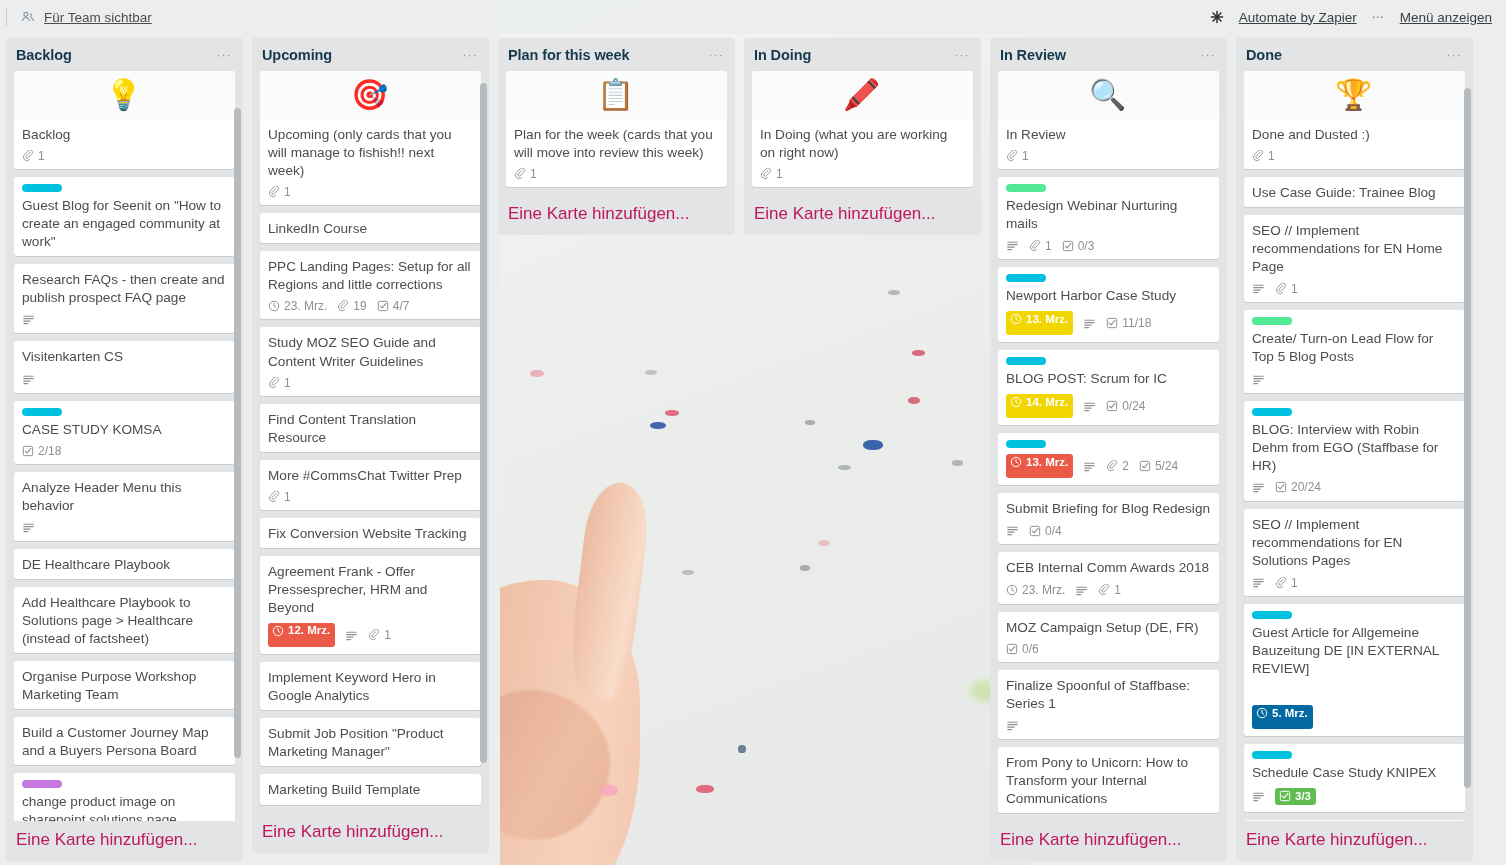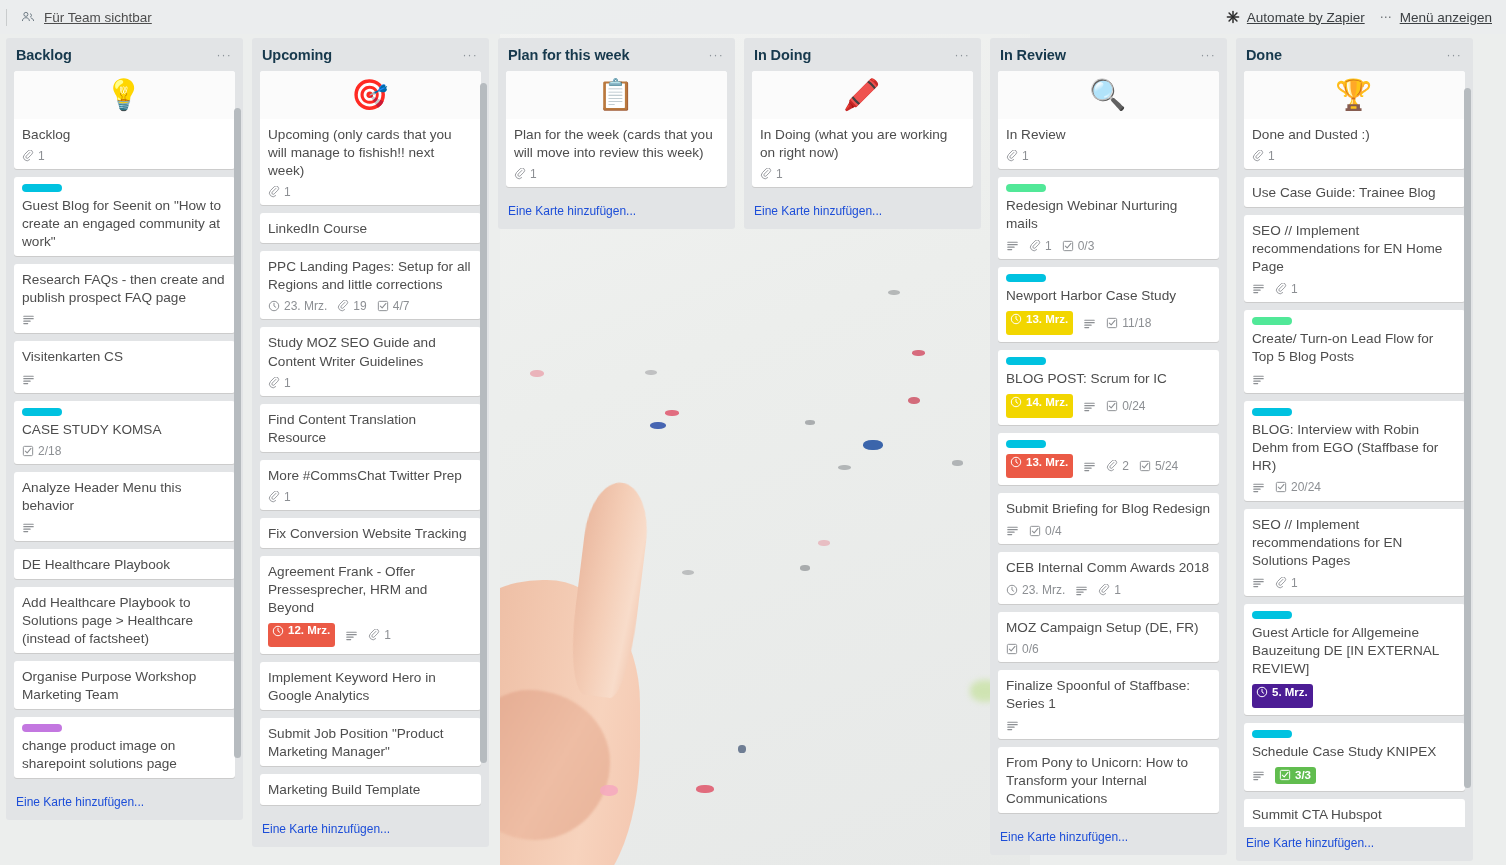--- a/index.html
+++ b/index.html
@@ -72,21 +72,21 @@
     padding: 0 14px 0 6px;
     background: rgba(235,237,238,0.93);
     font-size: 13.5px;
     color: #4d4d4d;
   }
   .tb-left { display: flex; align-items: center; gap: 9px; text-decoration: underline; }
   .tb-divider { width: 1px; height: 17px; background: #c9cccd; margin-right: 5px; }
   .tb-right { margin-left: auto; display: flex; align-items: center; gap: 15px; }
   .tb-link {
     text-decoration: underline; color: #3c4043; cursor: pointer;
-    font-size: 13.5px; white-space: nowrap;
+    font-size: 13.5px; white-space: nowrap; margin-left: 8px;
   }
   .tb-item { display: flex; align-items: center; gap: 7px; }
   .dots-h { letter-spacing: 1px; color: #6b6f73; font-size: 12px; }
   .icon-sm { width: 14px; height: 14px; display: inline-block; flex: none; }
 
   
   #board {
     position: relative; z-index: 3;
     display: flex;
     align-items: flex-start;
@@ -117,21 +117,21 @@
   }
   .cards {
     padding: 0 8px;
     overflow: hidden;
     flex: 1 1 auto;
     min-height: 0;
   }
   .add-card {
     flex: none;
     padding: 9px 10px 11px 10px;
-    color: #1d4ed8; font-size: 12px;
+    color: #be185d; font-size: 17px;
     cursor: pointer;
   }
   .list-scroll {
     position: absolute;
     right: 2px;
     width: 7px;
     border-radius: 4px;
     background: #b6bbbf;
   }
 
@@ -166,21 +166,21 @@
     display: inline-flex; align-items: center; gap: 4px;
     font-size: 12px; color: #8c8f93; line-height: 1;
   }
   .badge.due {
     padding: 2px 5px 10px 4px;
     border-radius: 3px;
     font-weight: bold; font-size: 11.5px;
   }
   .badge.due.overdue  { background: #eb5a46; color: #fff; }
   .badge.due.soon     { background: #f2d600; color: #fff; }
-  .badge.due.past-due { background: #4c1d95; color: #fff; }
+  .badge.due.past-due { background: #0369a1; color: #fff; margin-top: 21px; }
   .badge.check-done   { background: #61bd4f; color: #fff; padding: 2px 5px 3px 4px; border-radius: 3px; font-weight: bold; font-size: 11.5px; }
   .badge svg { display: block; }
 </style>
 </head>
 <body>
 
 <div id="board-root">
 
   <div id="board-bg">
     <div class="bg-photo">
@@ -361,20 +361,25 @@
               <div class="card-title">Add Healthcare Playbook to Solutions page &gt; Healthcare (instead of factsheet)</div>
             </div>
           </div>
           <div class="card">
             <div class="card-body">
               <div class="card-title">Organise Purpose Workshop Marketing Team</div>
             </div>
           </div>
           <div class="card">
             <div class="card-body">
+              <div class="card-title">Build a Customer Journey Map and a Buyers Persona Board</div>
+            </div>
+          </div>
+          <div class="card">
+            <div class="card-body">
               <div class="labels">
                 <span class="label" style="background: rgb(195, 119, 224);"></span>
               </div>
               <div class="card-title">change product image on sharepoint solutions page</div>
             </div>
           </div>
         </div>
         <div class="add-card">Eine Karte hinzufügen...</div>
         <div class="list-scroll" style="top: 70px; height: 650px;"></div>
       </div>

